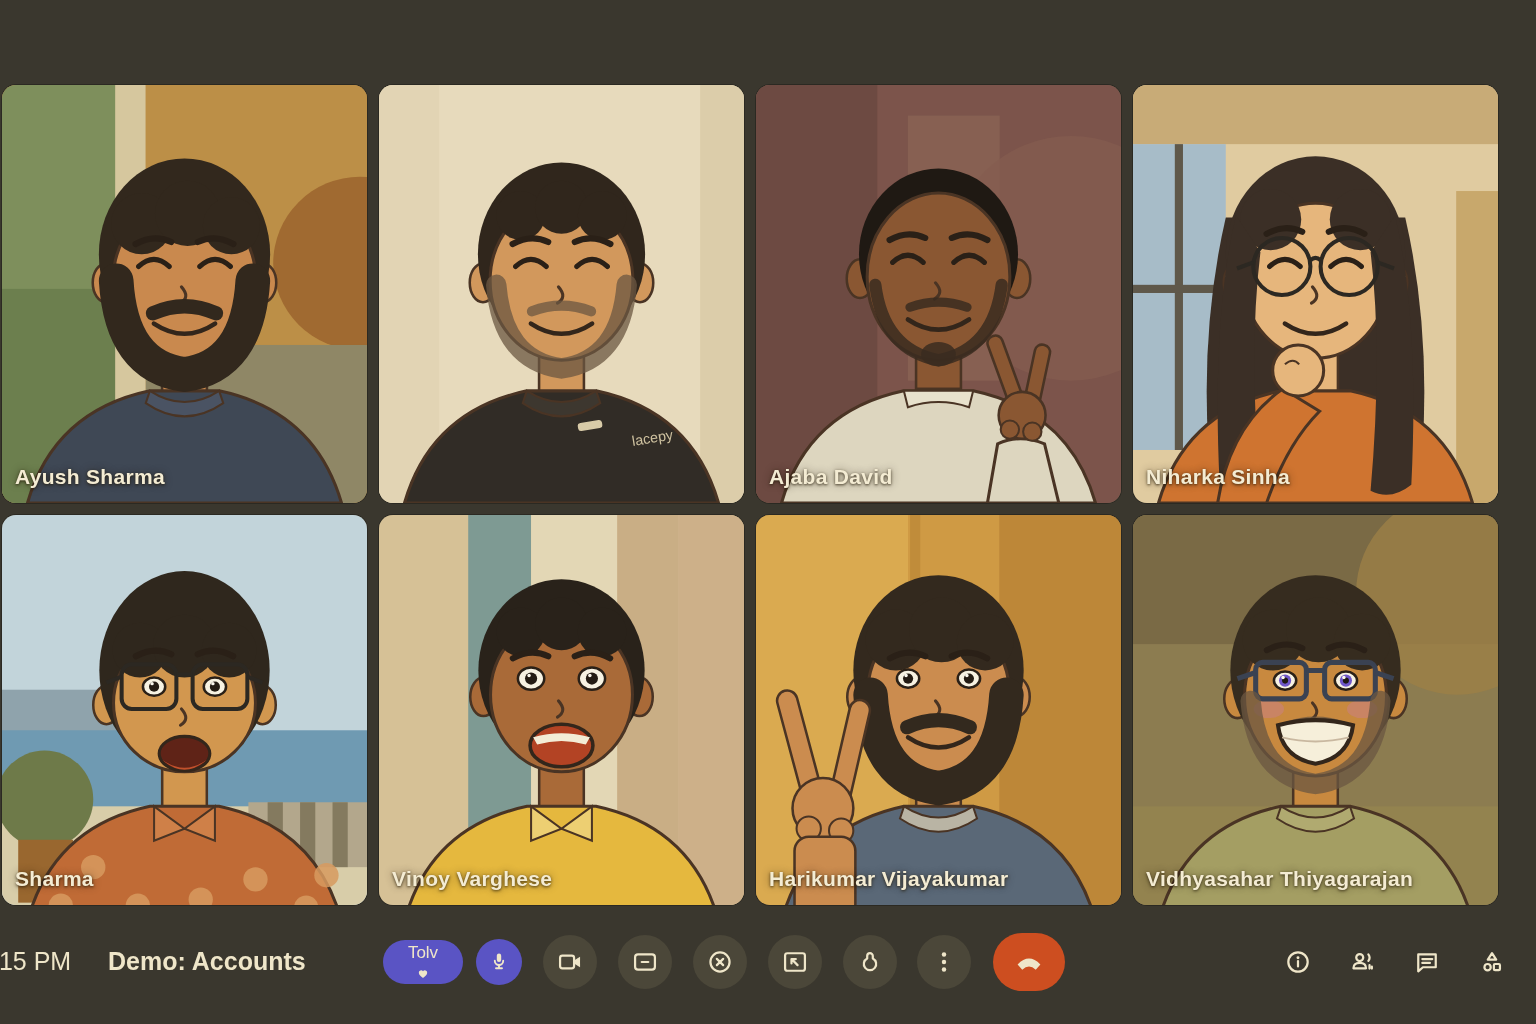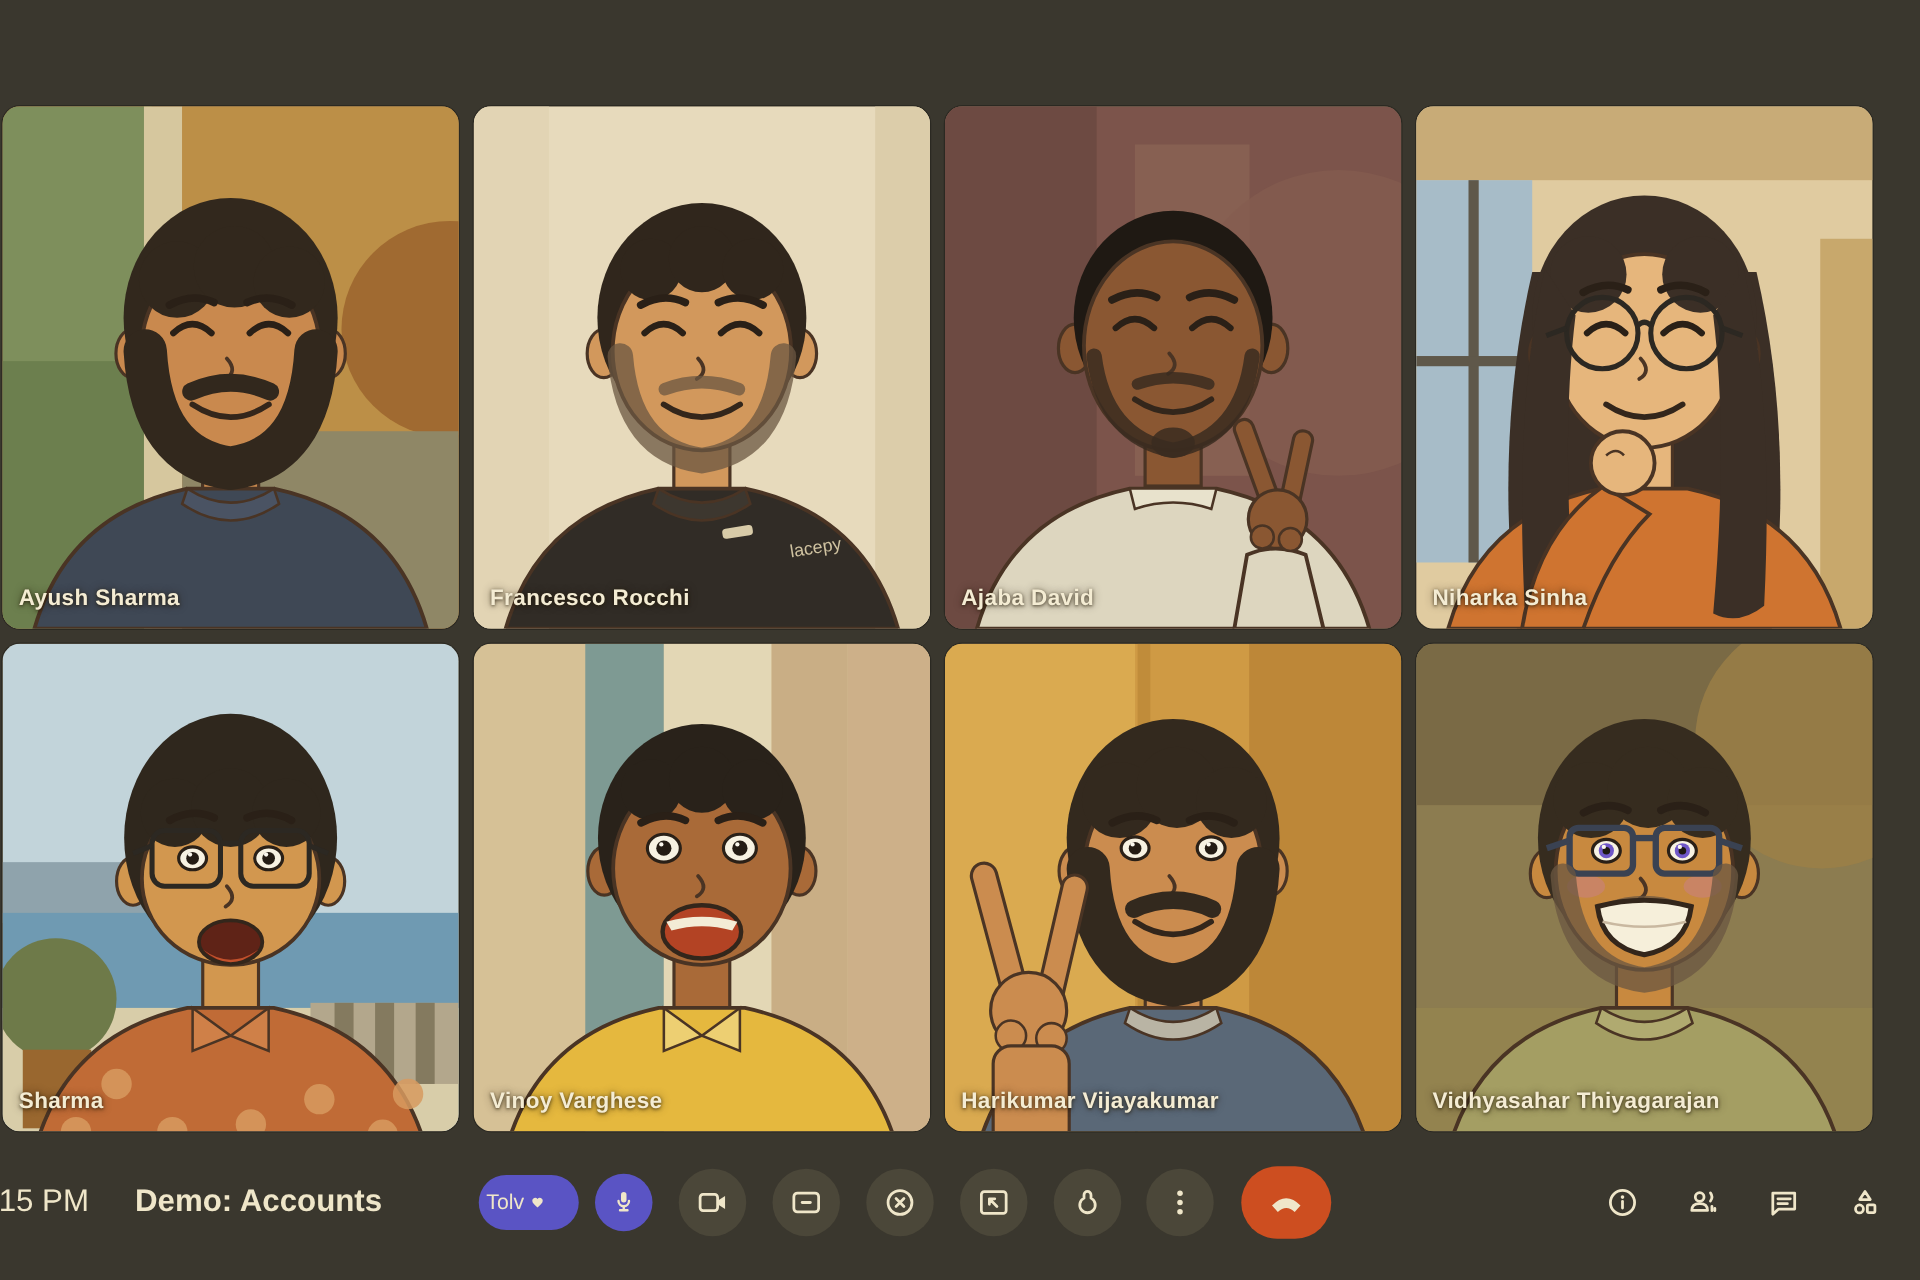--- a/index.html
+++ b/index.html
@@ -18,32 +18,32 @@
     display:grid;grid-template-columns:repeat(4,365px);
     grid-template-rows:418px 390px;gap:12px;
   }
   .tile{
     position:relative;border-radius:14px;overflow:hidden;background:#6f6651;
     box-shadow:0 0 0 1px rgba(0,0,0,.25);
   }
   .tile svg{position:absolute;inset:0;width:100%;height:100%;display:block}
   .name{
     position:absolute;left:13px;bottom:14px;color:var(--name);
-    font-size:18px;font-weight:600;letter-spacing:.3px;
+    font-size:21px;font-weight:600;letter-spacing:.3px;
     text-shadow:0 1px 3px rgba(35,25,8,.8),0 0 8px rgba(35,25,8,.45);
     white-space:nowrap;
   }
   .bar{position:absolute;left:0;top:926px;width:1536px;height:72px}
   .bar-text{position:absolute;top:21px;color:var(--cream);font-size:25px}
   .time{left:-8px}
   .title{left:108px;font-weight:600}
   .pill{
     position:absolute;left:383px;top:14px;width:80px;height:44px;border-radius:22px;
     background:var(--purple);color:var(--cream);display:flex;align-items:center;
-    justify-content:flex-start;gap:2px;font-size:17px;border:none;cursor:pointer;
+    justify-content:flex-end;gap:2px;font-size:17px;border:none;cursor:pointer;flex-direction:column;
   }
   .circle{
     position:absolute;border-radius:50%;display:flex;align-items:center;
     justify-content:center;border:none;cursor:pointer;padding:0;
   }
   .c-mic{left:476px;top:13px;width:46px;height:46px;background:var(--purple)}
   .c-btn{top:9px;width:54px;height:54px;background:var(--btn)}
   .b1{left:543px}.b2{left:618px}.b3{left:693px}.b4{left:768px}.b5{left:843px}.b6{left:917px}
   .end{
     position:absolute;left:993px;top:7px;width:72px;height:58px;border-radius:29px;
@@ -111,21 +111,20 @@
         <circle cx="220" cy="128" r="24" fill="#30261c"></circle>
         <path d="M 132 156 Q 150 146 167 154" stroke="#2a2017" stroke-width="6" fill="none" stroke-linecap="round"></path>
         <path d="M 193 154 Q 210 146 228 156" stroke="#2a2017" stroke-width="6" fill="none" stroke-linecap="round"></path>
         <path d="M 135 178 Q 150 164 165 178" stroke="#2a2017" stroke-width="5" fill="none" stroke-linecap="round"></path>
         <path d="M 195 178 Q 210 164 225 178" stroke="#2a2017" stroke-width="5" fill="none" stroke-linecap="round"></path>
         <path d="M 177 198 Q 186 208 176 214" stroke="#4a3424" stroke-width="3" fill="none" stroke-linecap="round"></path>
         <path d="M 116 196 Q 122 270 180 278 Q 238 270 244 196" stroke="#6b5742" stroke-width="20" fill="none" stroke-linecap="round" opacity="0.75"></path>
         <path d="M 151 222 Q 180 211 209 222" stroke="#6b5742" stroke-width="10" fill="none" stroke-linecap="round" opacity="0.75"></path>
         <path d="M 150 234 Q 180 254 210 234" stroke="#33261b" stroke-width="4.5" fill="none" stroke-linecap="round"></path>
       </svg>
-    <div class="name">Francesco Rocchi</div>
   </div>
   <div class="tile">
     <svg class="avatar" viewBox="0 0 360 410" preserveAspectRatio="xMidYMid slice">
         <rect x="0" y="0" width="360" height="410" fill="#7c544b"></rect>
         <rect x="0" y="0" width="120" height="410" fill="#6d4a42" opacity="1"></rect>
         <rect x="150" y="30" width="90" height="260" fill="#8a6354" opacity="0.8"></rect>
         <circle cx="310" cy="170" r="120" fill="#845c50" opacity="0.7"></circle>
         <rect x="158" y="228" width="44" height="70" fill="#8a5732" stroke="#4a3424" stroke-width="2.5"></rect>
         <path d="M 26 410 Q 52 320 146 300 L 214 300 Q 308 320 334 410 Z" fill="#ddd6bf" stroke="#4a3424" stroke-width="3"></path>
         <path d="M 146 300 L 214 300 L 210 316 Q 180 306 150 316 Z" fill="#e8e2cc" stroke="#4a3424" stroke-width="2"></path>

